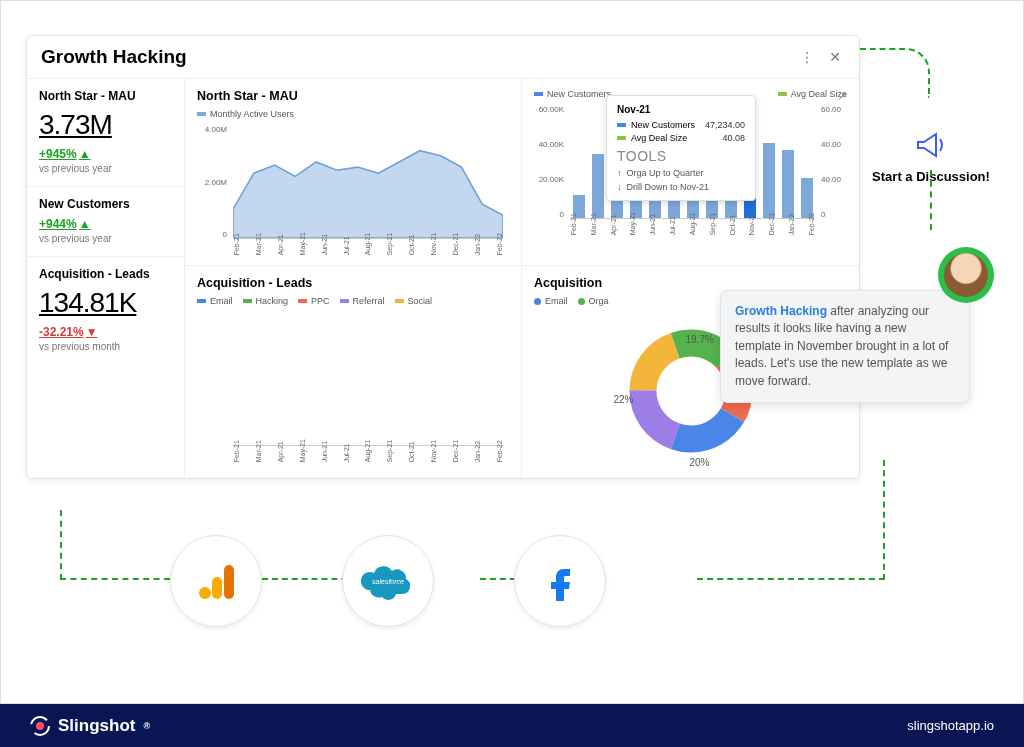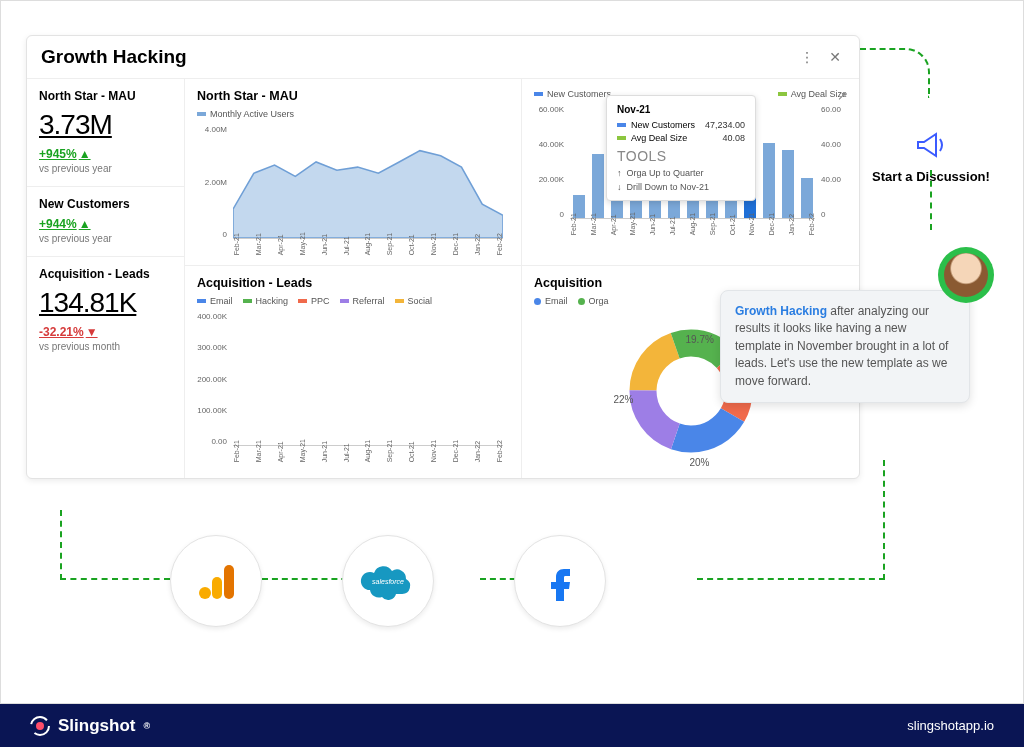--- a/index.html
+++ b/index.html
@@ -269,27 +269,20 @@
             <div class="legend-item">
               <span class="legend-sw" style="background:#9d7ee6"></span>
               <span>Referral</span>
             </div>
             <div class="legend-item">
               <span class="legend-sw" style="background:#f3b53a"></span>
               <span>Social</span>
             </div>
           </div>
         <div class="chart-body" style="height:150px">
-          <div class="y-axis">
-            <span>400.00K</span>
-            <span>300.00K</span>
-            <span>200.00K</span>
-            <span>100.00K</span>
-            <span>0.00</span>
-          </div>
           <div class="plot">
             <div class="bars-stacked" id="bars-leads">
                 <div class="bar-stack">
                   <div class="seg" style="height: 5%; background: rgb(74, 134, 232);"></div>
                   <div class="seg" style="height: 6.25%; background: rgb(85, 178, 78);"></div>
                   <div class="seg" style="height: 5%; background: rgb(240, 106, 76);"></div>
                   <div class="seg" style="height: 5%; background: rgb(157, 126, 230);"></div>
                   <div class="seg" style="height: 3.75%; background: rgb(243, 181, 58);"></div>
                 </div>
                 <div class="bar-stack">

